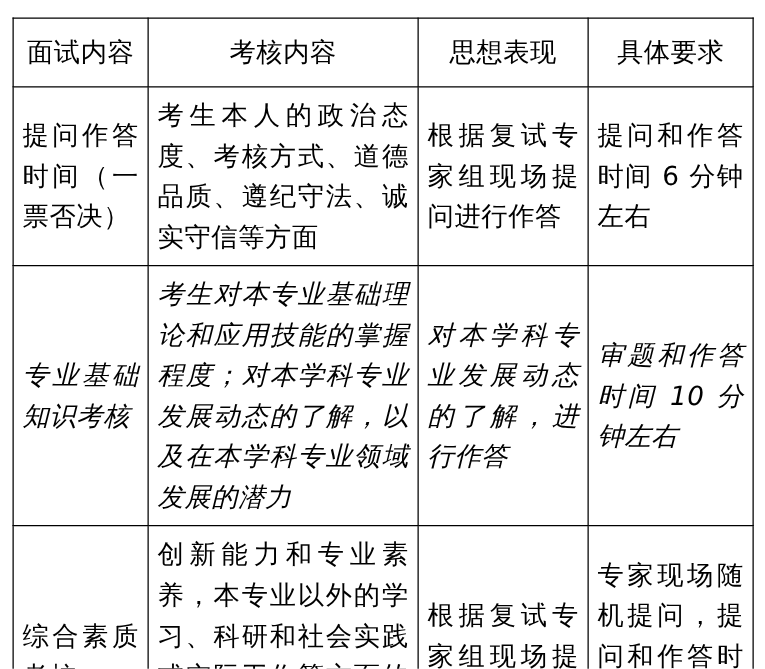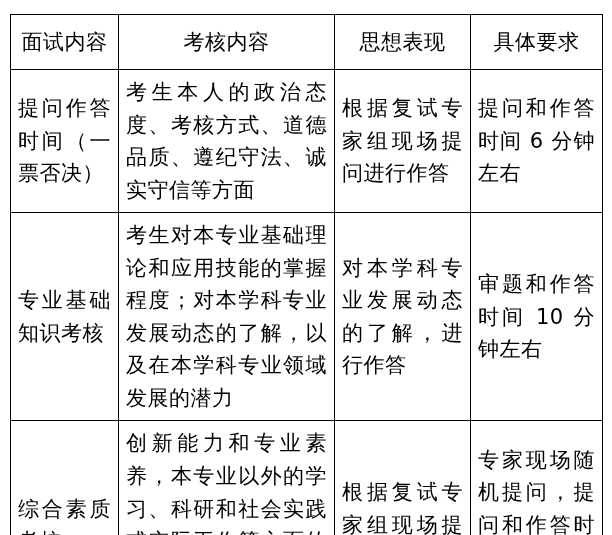--- a/index.html
+++ b/index.html
@@ -55,21 +55,21 @@
 
   td.cell {
     text-align: justify;
     text-justify: inter-ideograph;
   }
   td.cell.center {
     text-align: center;
   }
   .row-1 td { height: 86px; }
   .row-2 td { height: 76px; }
-  .row-3 td { height: 104px; }
+  .row-3 td { height: 104px; font-style: italic; }
   .row-4 td { height: 112px; }
 </style>
 </head>
 <body>
 
 <div class="page">
   <div class="top-strip"></div>
 
   <table class="exam-table">
     <colgroup>

